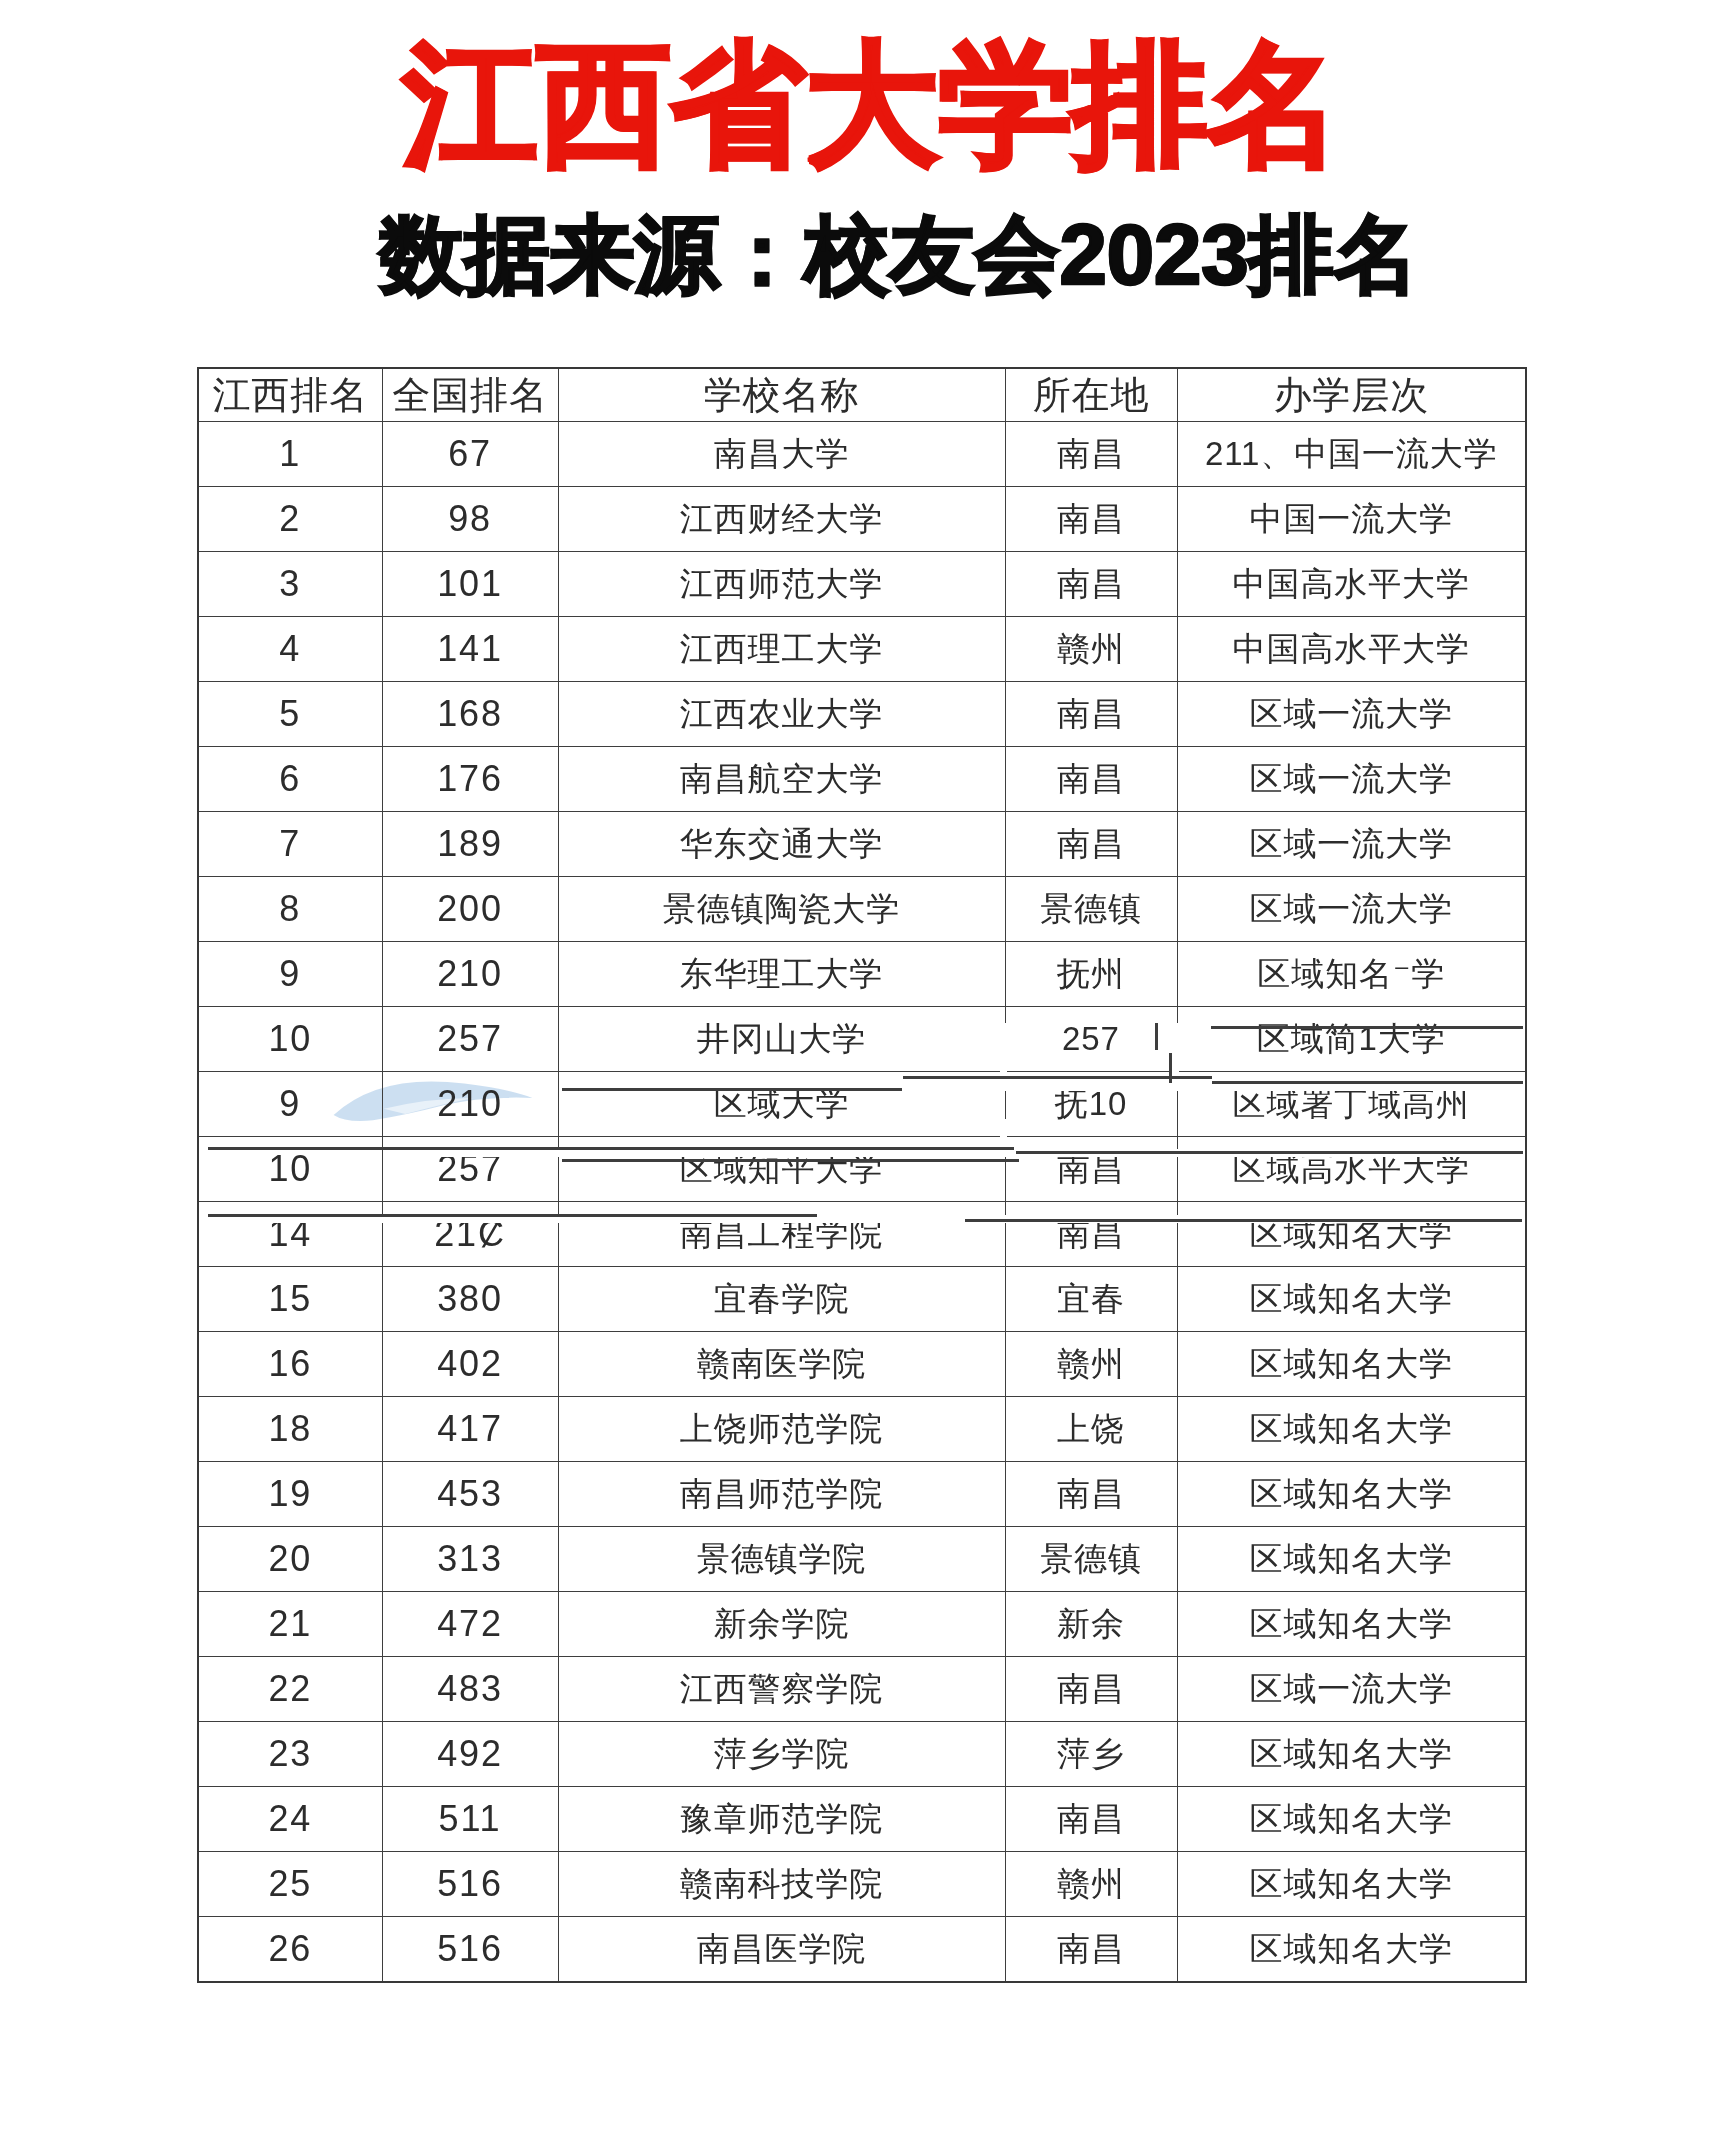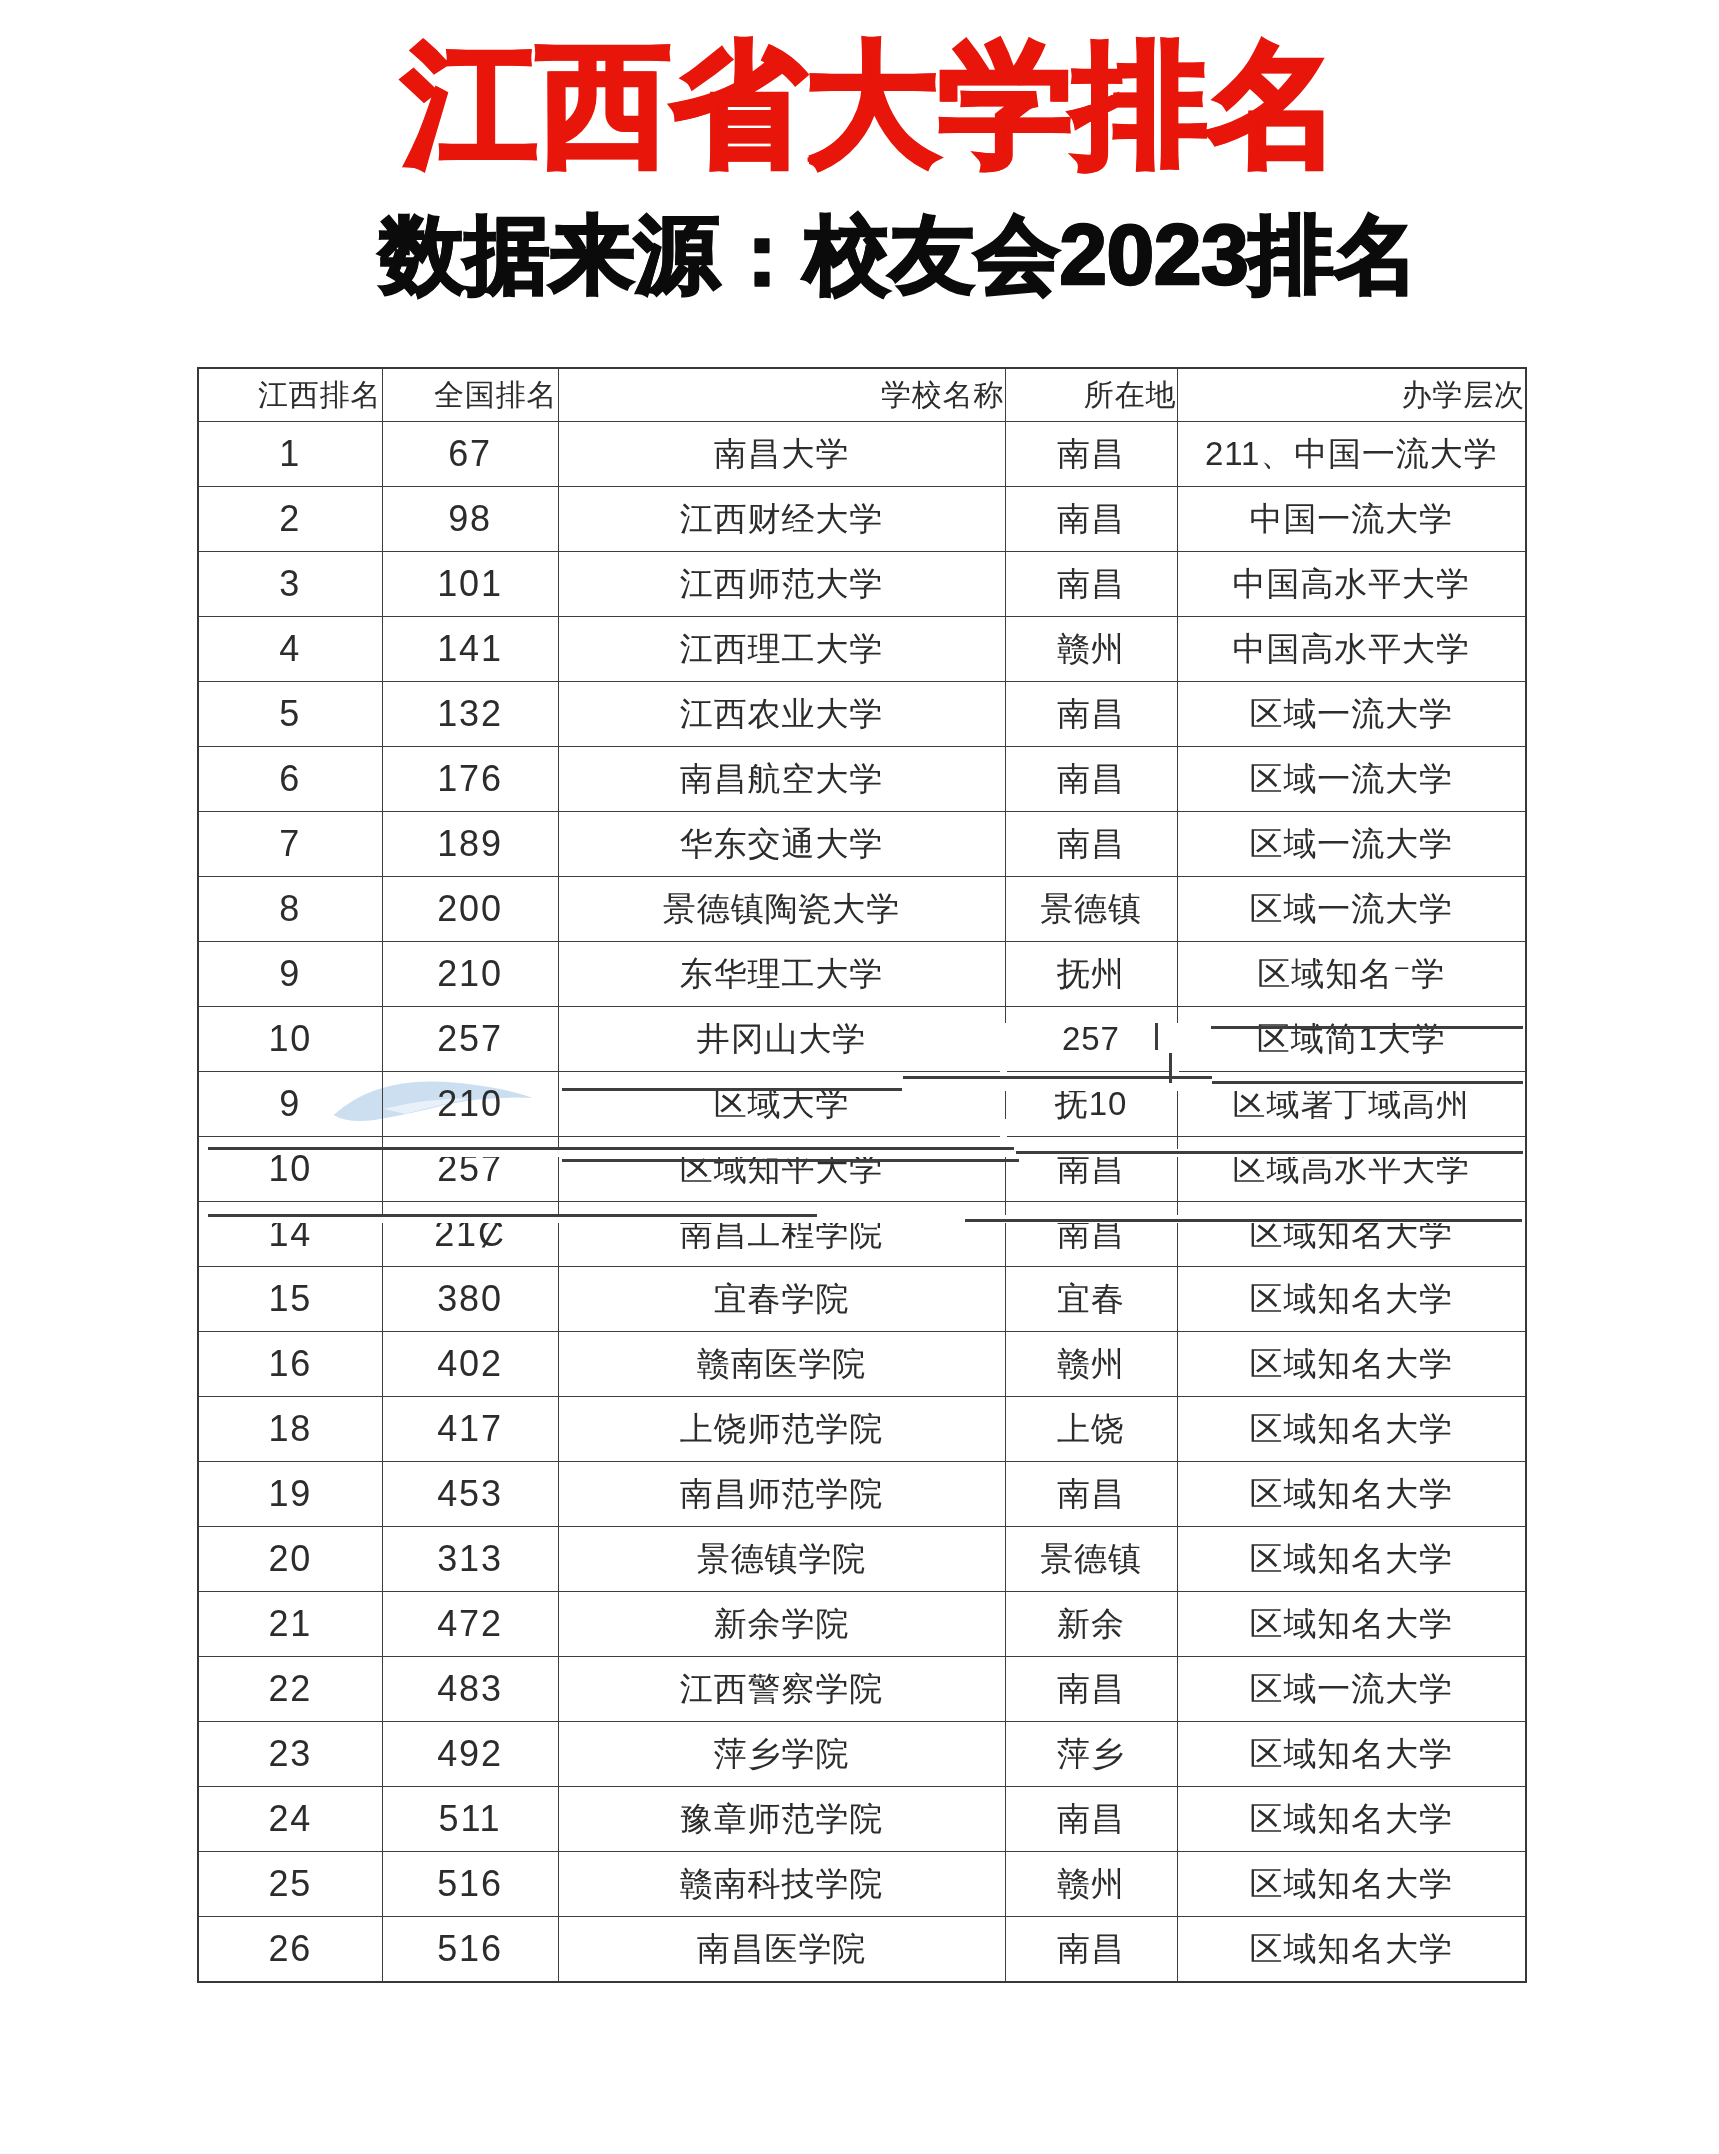--- a/index.html
+++ b/index.html
@@ -27,21 +27,21 @@
   }
   table.rank{
     position:absolute;left:197px;top:367px;width:1327px;
     border-collapse:collapse;table-layout:fixed;
     border:2.7px solid #383838;background:transparent;
   }
   .rank th,.rank td{
     border:1.8px solid #3e3e3e;text-align:center;vertical-align:middle;
     overflow:hidden;padding:0;color:#2c2c2c;font-weight:500;
   }
-  .rank th{height:52px;font-size:30px;font-weight:400;letter-spacing:0.9px;text-align:right;}
+  .rank th{height:52px;font-size:38px;font-weight:400;letter-spacing:0.9px;}
   .rank td{height:64px;font-size:33px;letter-spacing:0.9px;}
   .rank td.num{font-size:36px;letter-spacing:1.8px;}
   
   .art{position:absolute;background:#3e3e3e;}
   .patch{position:absolute;background:#ffffff;}
   .watermark{position:absolute;left:330px;top:1078px;z-index:0;}
   table.rank{z-index:1;}
   .overlay{z-index:2;}
 </style>
 </head>
@@ -96,21 +96,21 @@
       </tr>
       <tr>
         <td class="num">4</td>
         <td class="num">141</td>
         <td>江西理工大学</td>
         <td>赣州</td>
         <td>中国高水平大学</td>
       </tr>
       <tr>
         <td class="num">5</td>
-        <td class="num">132</td>
+        <td class="num">168</td>
         <td>江西农业大学</td>
         <td>南昌</td>
         <td>区域一流大学</td>
       </tr>
       <tr>
         <td class="num">6</td>
         <td class="num">176</td>
         <td>南昌航空大学</td>
         <td>南昌</td>
         <td>区域一流大学</td>

